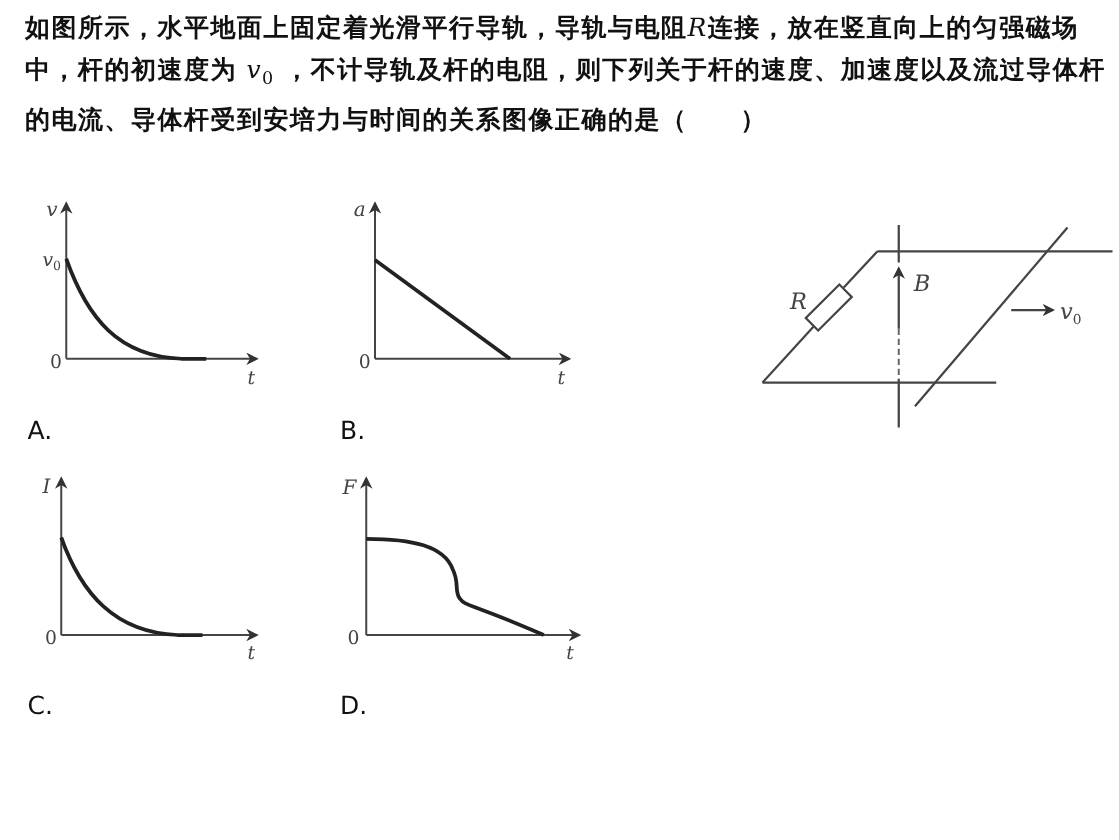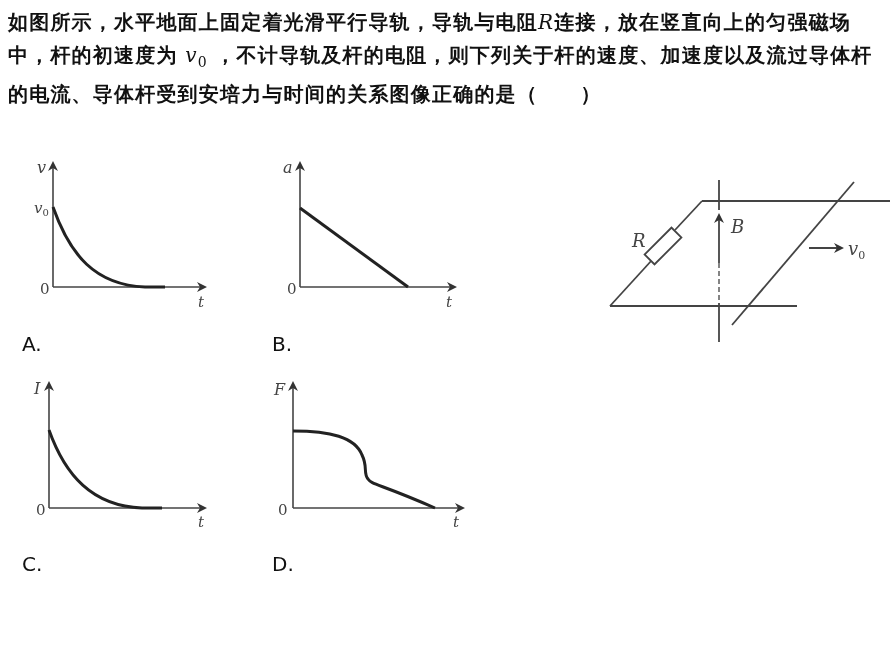--- a/index.html
+++ b/index.html
@@ -1,18 +1,18 @@
 <!DOCTYPE html>
 <html><head>
 <meta charset="utf-8">
 <style>
   html, body { margin:0; padding:0; background:#ffffff; }
   body { width:895px; height:672px; position:relative; overflow:hidden;
          font-family:"DejaVu Serif", serif; color:#111; }
-  .question { position:absolute; left:8px; top:6px; width:870px;
+  .question { position:absolute; left:20px; top:6px; width:870px;
               font-size:20px; line-height:32.5px; font-weight:bold; letter-spacing:1.2px; }
   .question .math { font-family:"DejaVu Serif", serif; font-style:italic; font-weight:normal; }
   .question .math sub { font-style:normal; font-size:14px; }
   .graph { position:absolute; }
   .opt { position:absolute; font-family:"DejaVu Sans", sans-serif; font-size:20px; color:#111; }
   svg text { font-family:"DejaVu Serif", serif; }
 </style>
 </head>
 <body>
 

